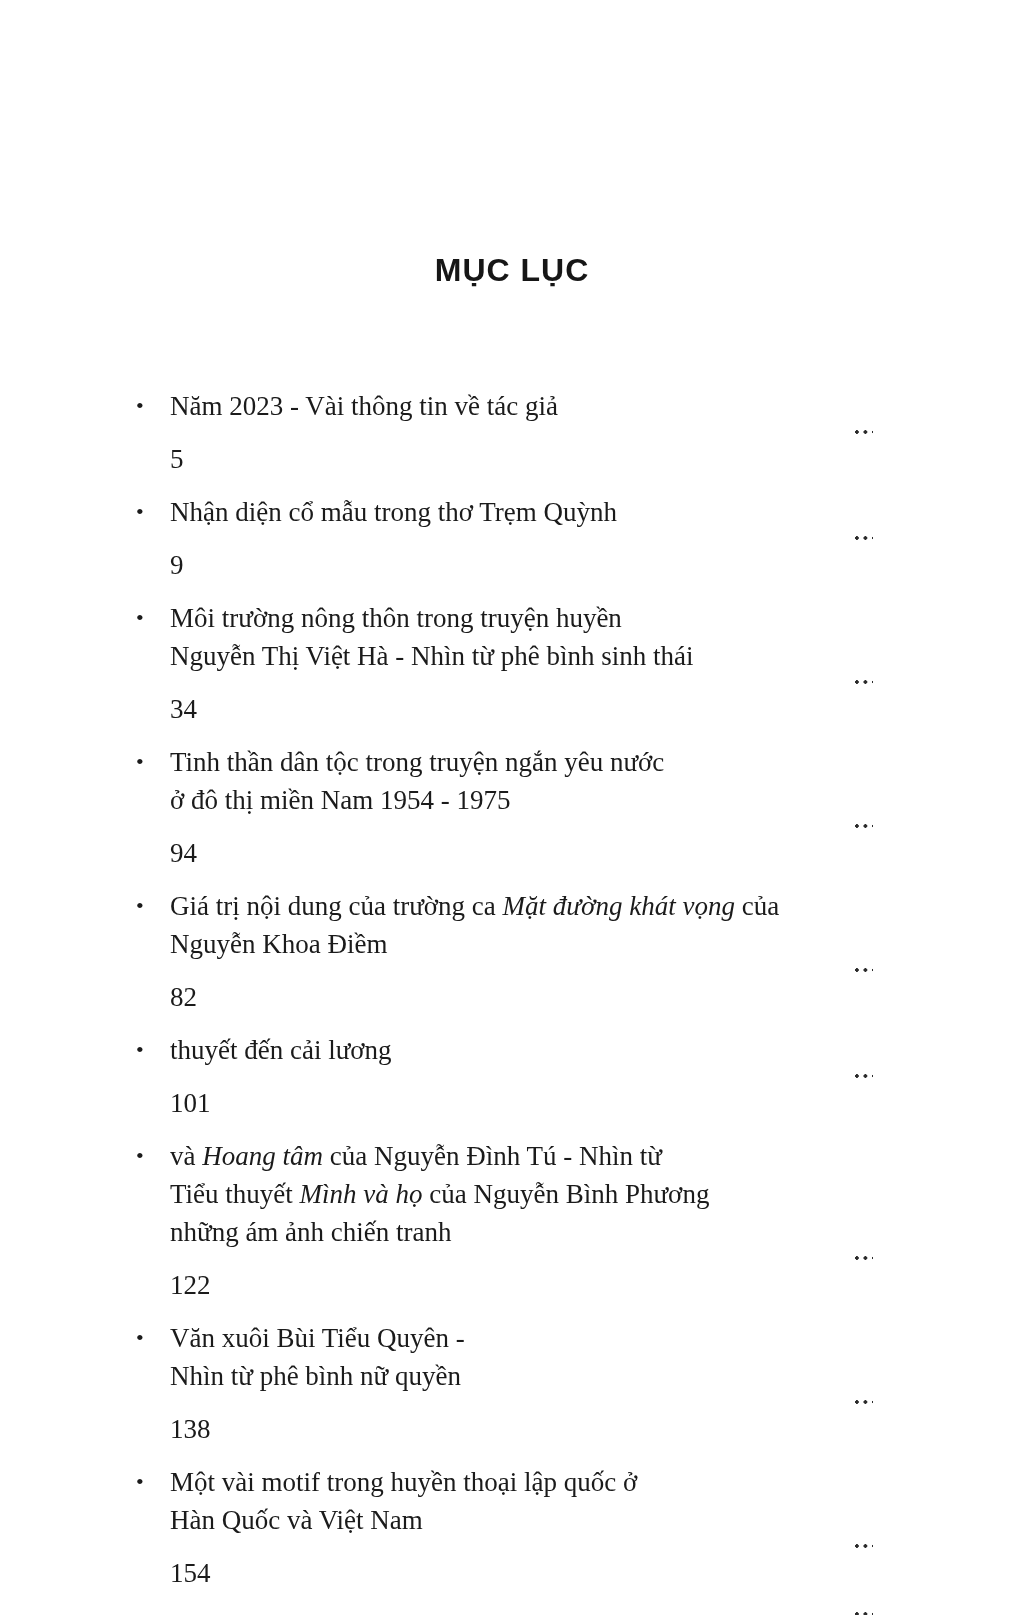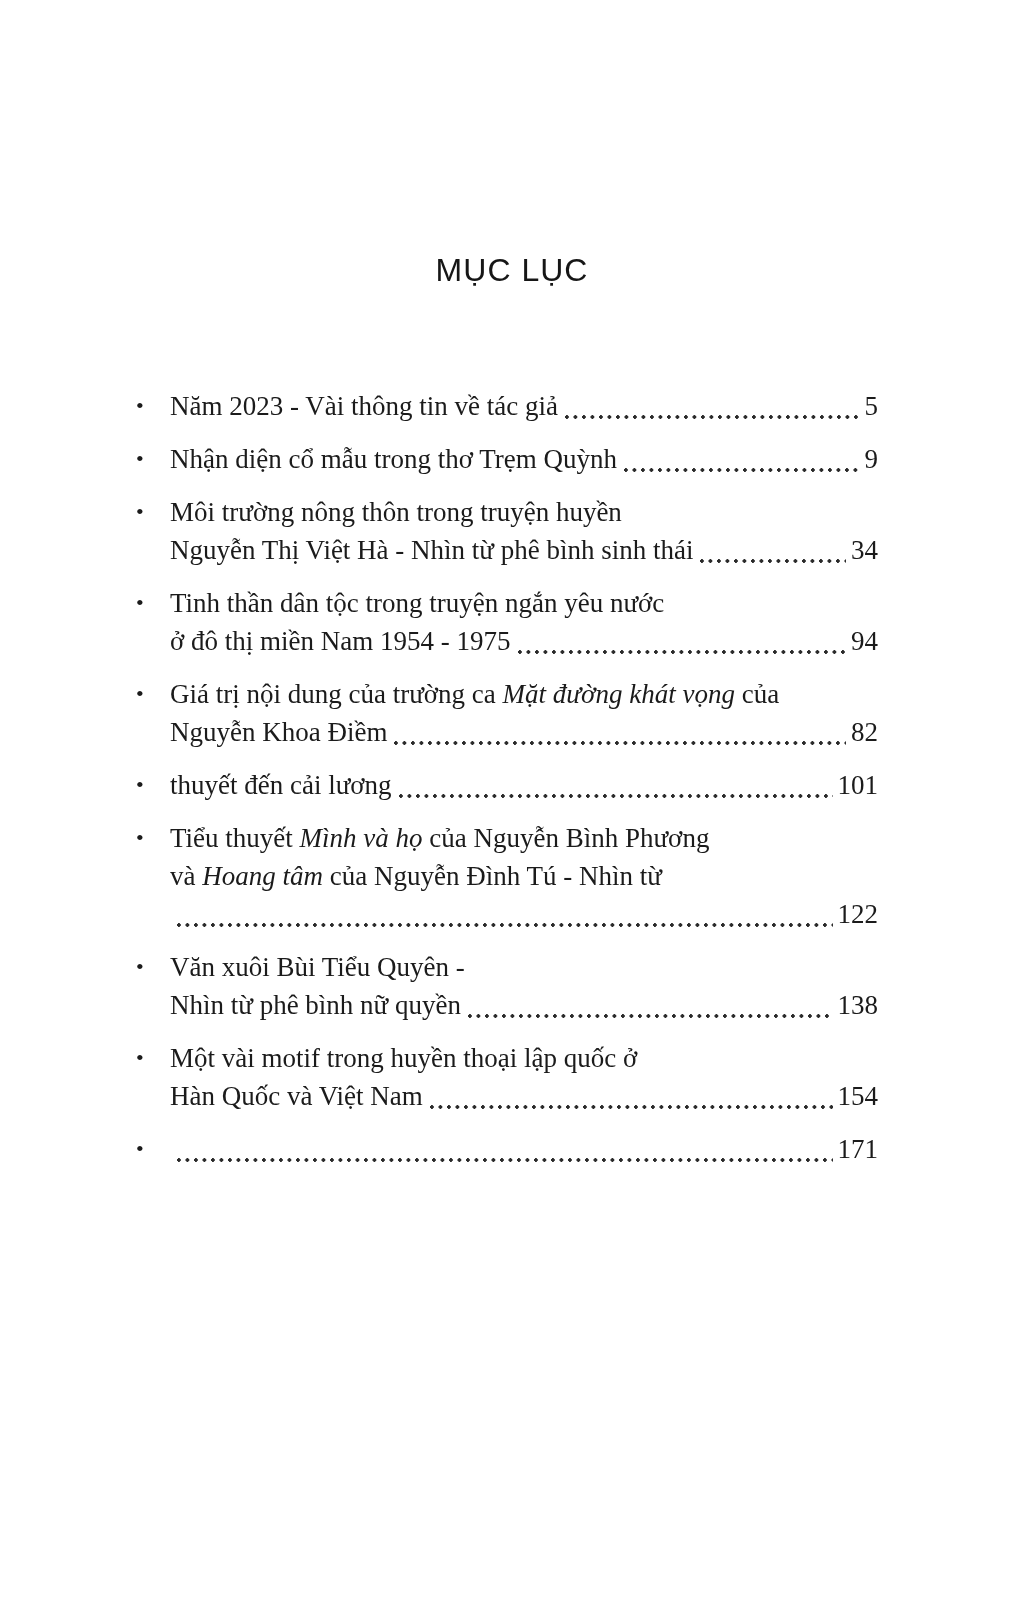--- a/index.html
+++ b/index.html
@@ -18,21 +18,21 @@
     position: relative;
     width: 1024px;
     height: 1615px;
     background: #ffffff;
   }
   .title {
     padding-top: 252px;
     text-align: center;
     font-family: "Liberation Sans", sans-serif;
     font-size: 32px;
-    font-weight: 400;
+    font-weight: 700;
     letter-spacing: 1px;
     color: #161616;
   }
   .toc {
     margin: 98px 146px 0 136px; 
   }
   .entry {
     display: flex;
     align-items: flex-start;
     margin-bottom: 15px;
@@ -45,20 +45,21 @@
     font-size: 22px;
     line-height: 38px;
     color: #1b1b1b;
   }
   .content {
     flex: 1 1 auto;
     min-width: 0;
   }
   .line {
     display: flex;
+    flex-direction: column;
   }
   .line-text {
     white-space: nowrap;
   }
   .line-text i {
   }
   .leader {
     flex: 1 1 auto;
     align-self: flex-end;
     height: 15px;
@@ -145,26 +146,27 @@
             <span class="line-text"><span>thuyết đến cải lương </span></span>
             <span class="leader"></span>
             <span class="page-num">101</span>
           </div>
         </div>
       </div>
       <div class="entry">
         <span class="bullet">•</span>
         <div class="content">
           <div class="line">
+            <span class="line-text"><span>và </span><i>Hoang tâm</i><span> của Nguyễn Đình Tú - Nhìn từ</span></span>
+          </div>
+          <div class="line">
             <span class="line-text"><span>Tiểu thuyết </span><i>Mình và họ</i><span> của Nguyễn Bình Phương</span></span>
           </div>
           <div class="line">
-            <span class="line-text"><span>và </span><i>Hoang tâm</i><span> của Nguyễn Đình Tú - Nhìn từ</span></span>
-          </div>
-          <div class="line">
+            <span class="line-text"><span>những ám ảnh chiến tranh</span></span>
             <span class="leader"></span>
             <span class="page-num">122</span>
           </div>
         </div>
       </div>
       <div class="entry">
         <span class="bullet">•</span>
         <div class="content">
           <div class="line">
             <span class="line-text"><span>Văn xuôi Bùi Tiểu Quyên -</span></span>

